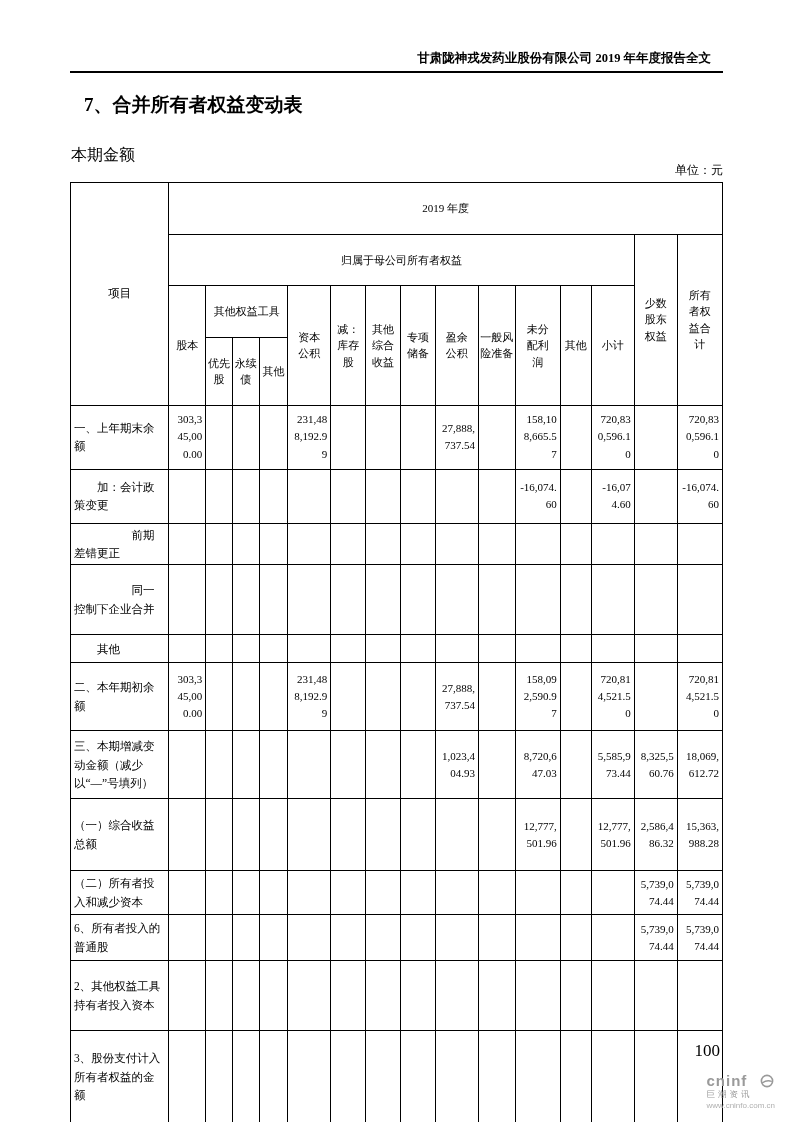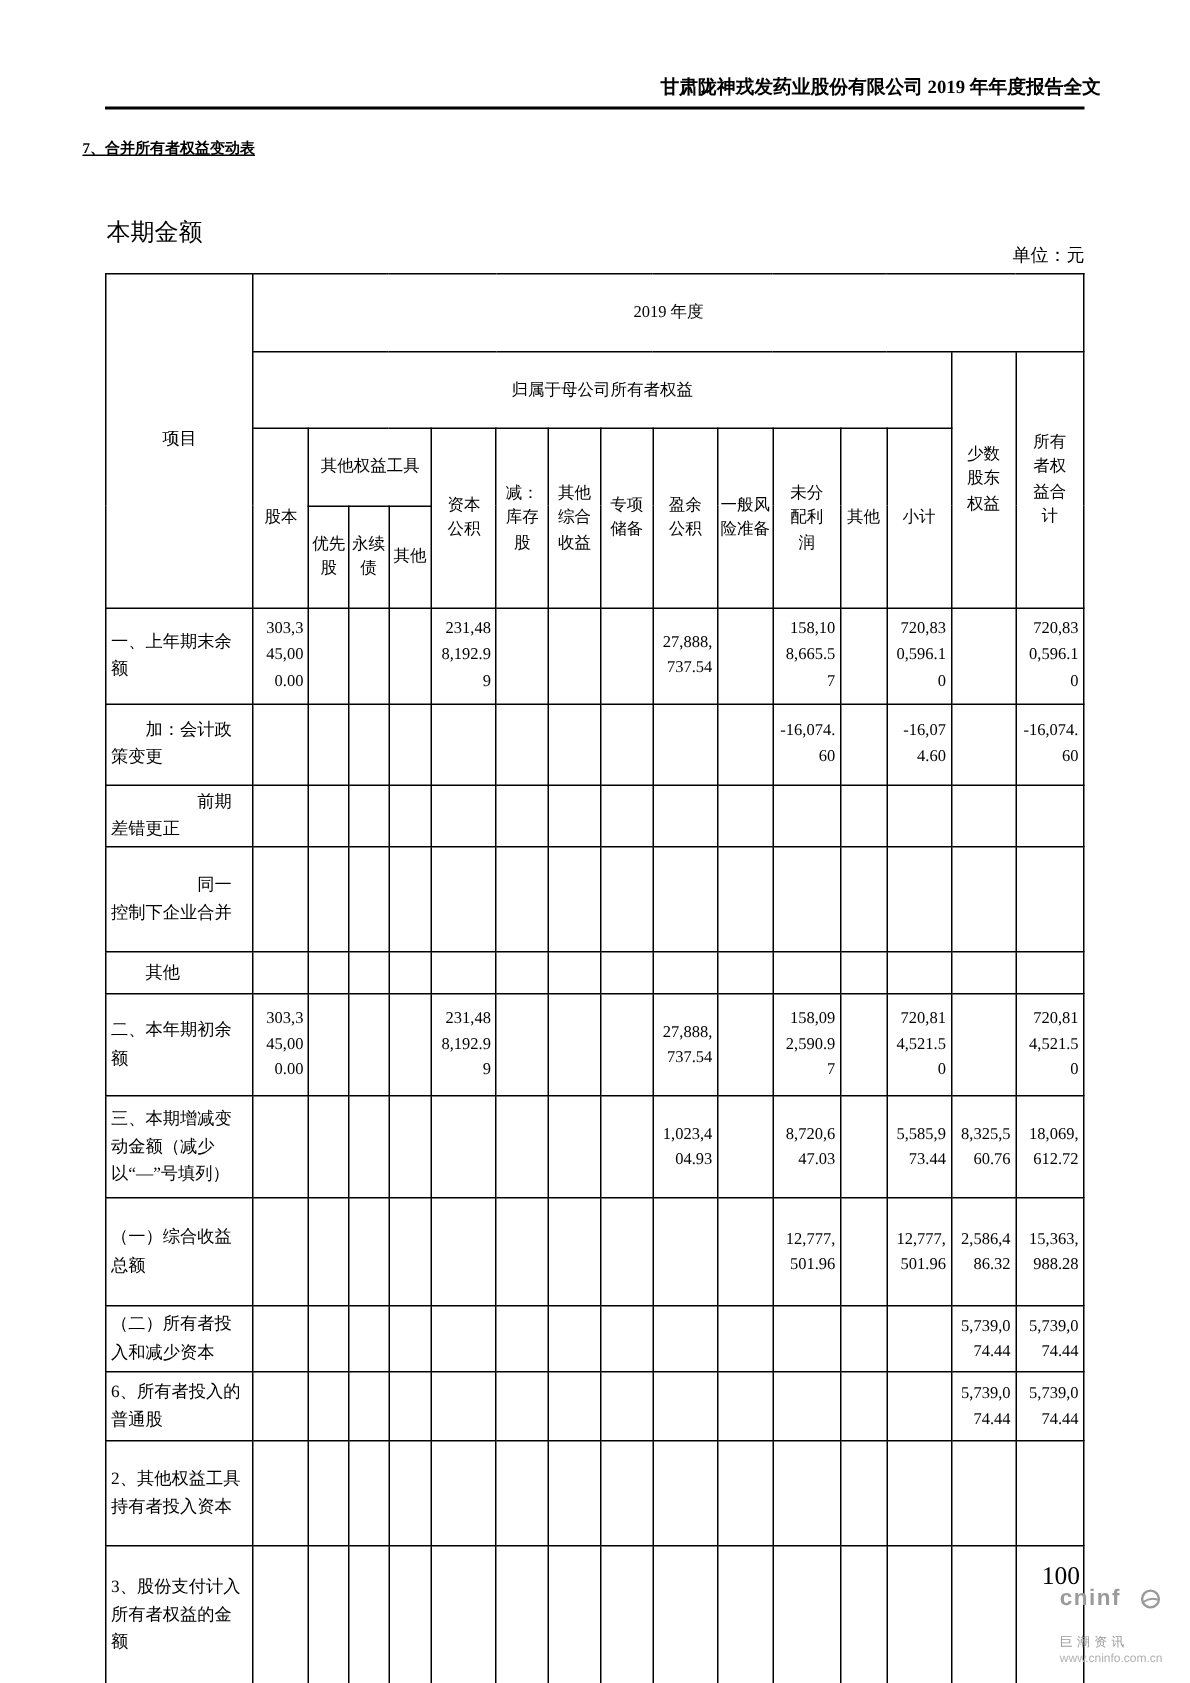--- a/index.html
+++ b/index.html
@@ -3,30 +3,30 @@
 <meta charset="utf-8">
 <style>
   html, body { margin: 0; padding: 0; }
   body {
     width: 793px; height: 1122px; position: relative;
     background: #ffffff; color: #000;
     font-family: "Liberation Serif", "DejaVu Serif", serif;
     overflow: hidden;
   }
   .doc-header {
-    position: absolute; top: 50px; left: 70px; right: 59px;
+    position: absolute; top: 50px; left: 70px; right: 82px;
     text-align: right; font-size: 12.5px; font-weight: bold;
   }
   .doc-rule {
     position: absolute; top: 71px; left: 70px; right: 70px;
     height: 0; border-top: 2px solid #000;
   }
   .section-title {
-    position: absolute; top: 92px; left: 55px;
-    font-size: 10px; font-weight: bold; text-decoration: underline;
+    position: absolute; top: 92px; left: 84px;
+    font-size: 19px; font-weight: bold;
   }
   .period-label { position: absolute; top: 145px; left: 71px; font-size: 16px; }
   .unit-label { position: absolute; top: 162px; right: 70px; font-size: 12px; }
 
   table.equity {
     position: absolute; top: 182px; left: 70px; width: 653px;
     border-collapse: collapse; table-layout: fixed;
   }
   .equity th, .equity td {
     border: 1px solid #000; vertical-align: middle; overflow: hidden;
@@ -63,21 +63,21 @@
   tbody tr:nth-child(12) { height: 92px; }
 
   .page-number { position: absolute; top: 1041px; right: 73px; font-size: 17px; }
 
   .cninfo-logo {
     position: absolute; right: 18px; bottom: 12px;
     color: #9a9a9a; font-family: "Liberation Sans", sans-serif;
   }
   .logo-row { display: flex; align-items: center; gap: 13px; }
   .logo-brand { font-size: 15px; font-weight: bold; letter-spacing: 1px; line-height: 1; }
-  .logo-name { font-size: 8.5px; letter-spacing: 3px; margin-top: 16px; }
+  .logo-name { font-size: 8.5px; letter-spacing: 3px; margin-top: 1px; }
   .logo-url { font-size: 8px; color: #b0b0b0; }
 </style>
 </head>
 <body>
 
 <div class="doc-header">甘肃陇神戎发药业股份有限公司 2019 年年度报告全文</div>
 <div class="doc-rule"></div>
 <div class="section-title">7、合并所有者权益变动表</div>
 <div class="period-label">本期金额</div>
 <div class="unit-label">单位：元</div>

